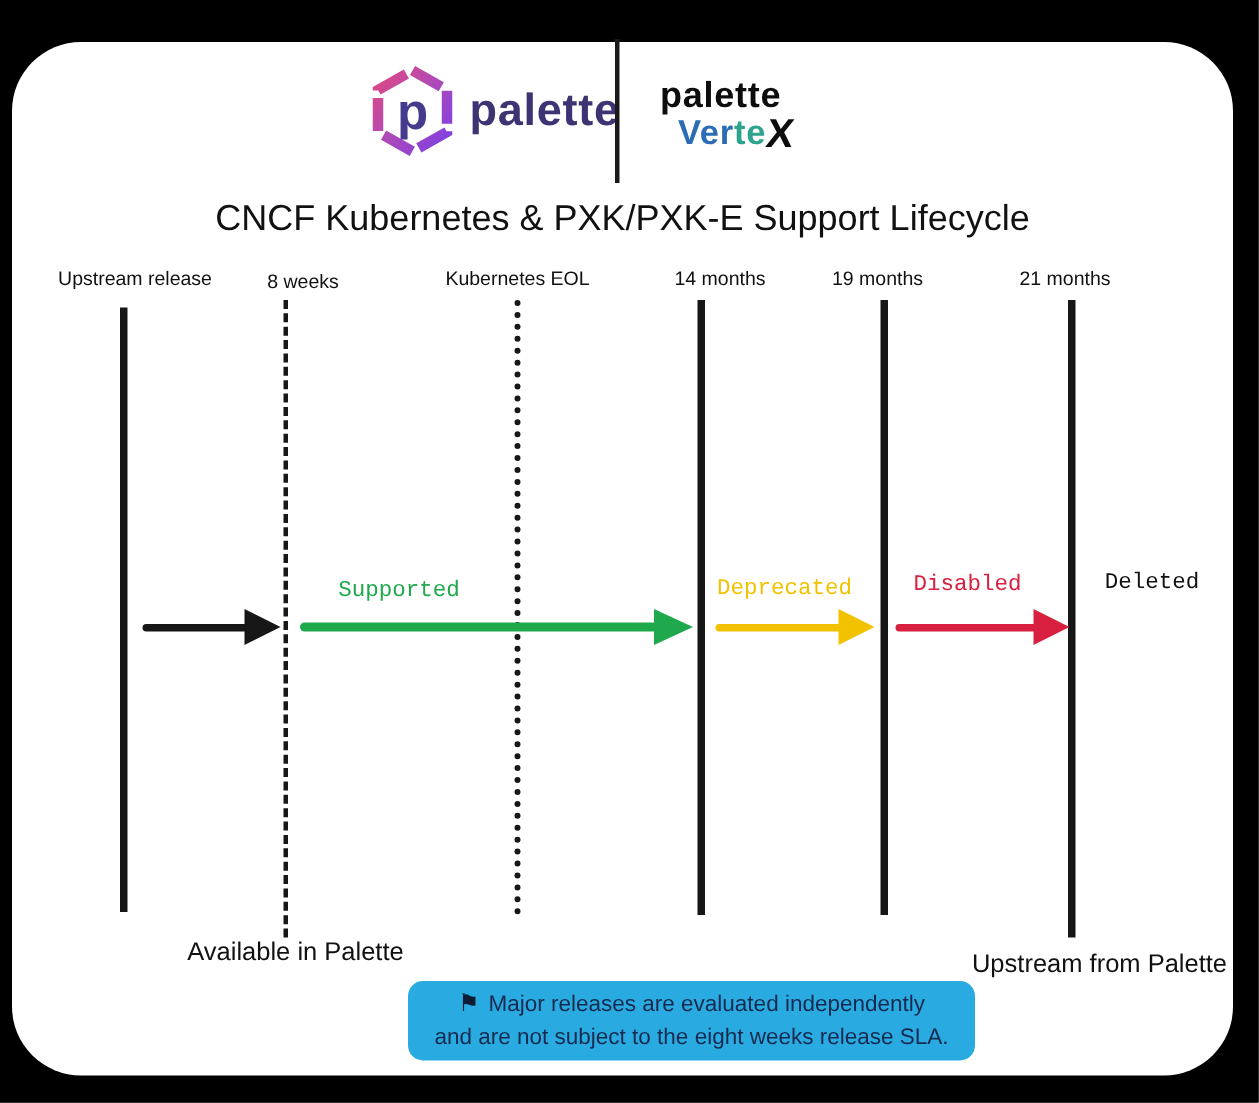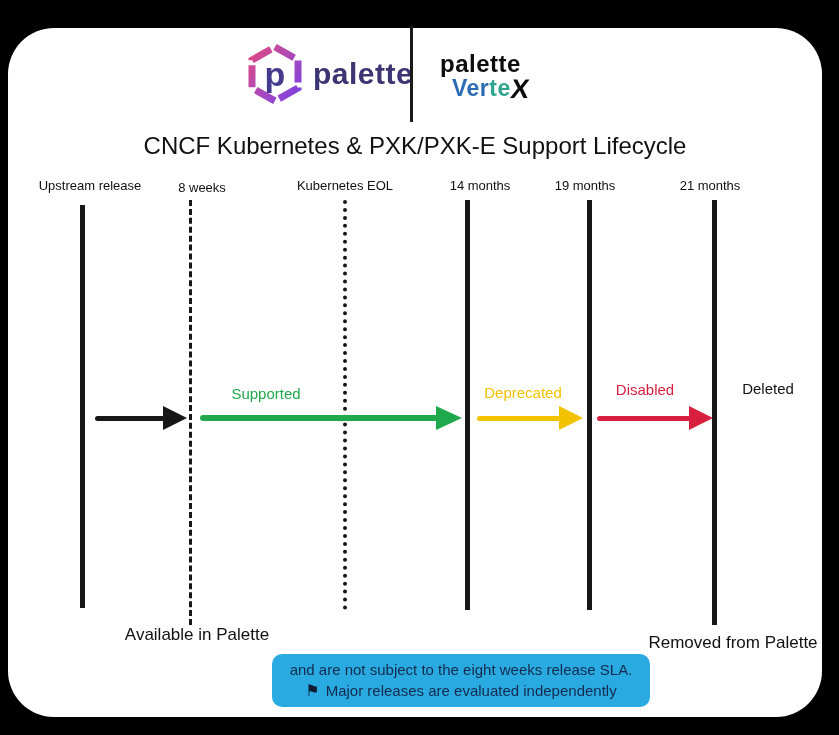--- a/index.html
+++ b/index.html
@@ -46,21 +46,21 @@
     border-top:12px solid transparent;border-bottom:12px solid transparent;}
   .arrow.black .shaft{background:#171717;height:5px;top:-2px;}
   .arrow.black .head{border-left:24px solid #171717;}
   .arrow.green .shaft{background:#1fa94c;}
   .arrow.green .head{border-left:26px solid #1fa94c;}
   .arrow.yellow .shaft{background:#f2c200;height:5px;top:-2px;}
   .arrow.yellow .head{border-left:24px solid #f2c200;}
   .arrow.red .shaft{background:#d81f3f;height:5px;top:-2px;}
   .arrow.red .head{border-left:24px solid #d81f3f;}
   
-  .plabel{position:absolute;transform:translateX(-50%);font-size:15px;white-space:nowrap;}
+  .plabel{position:absolute;transform:translateX(-50%);font-size:15px;white-space:nowrap;font-family:Liberation Mono, monospace;}
   .plabel.supported{color:#1fa94c;}
   .plabel.deprecated{color:#f2c200;}
   .plabel.disabled{color:#d81f3f;}
   .plabel.deleted{color:#111;}
   
   .blabel{position:absolute;transform:translateX(-50%);font-size:17px;color:#111;white-space:nowrap;}
   
   .callout{
     position:absolute;left:272px;top:654px;width:378px;height:53px;
     background:#29abe2;border-radius:10px;color:#152a4e;
@@ -125,19 +125,19 @@
   <div class="arrow yellow" style="left:477px;top:418px;width:106px;">
     <div class="shaft" style="right:20px;"></div>
     <div class="head" style="right:0;"></div>
   </div>
   <div class="arrow red" style="left:597px;top:418px;width:116px;">
     <div class="shaft" style="right:20px;"></div>
     <div class="head" style="right:0;"></div>
   </div>
 
   <div class="blabel" style="left:197px;top:625px;">Available in Palette</div>
-  <div class="blabel" style="left:733px;top:633px;">Removed from Palette</div>
+  <div class="blabel" style="left:733px;top:633px;">Upstream from Palette</div>
 
   <div class="callout">
+    <div><span class="flag">⚑</span><span>Major releases are evaluated independently</span></div>
     <div>and are not subject to the eight weeks release SLA.</div>
-    <div><span class="flag">⚑</span><span>Major releases are evaluated independently</span></div>
   </div>
 </div>
 
 </body></html>

